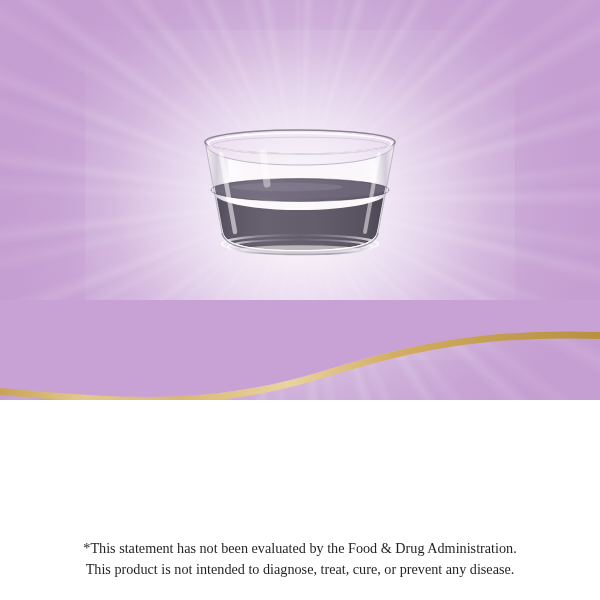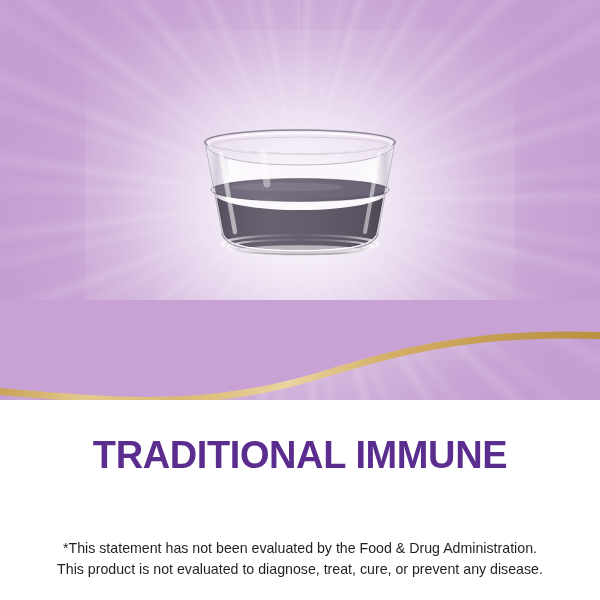--- a/index.html
+++ b/index.html
@@ -141,21 +141,21 @@
   }
   .headline .hl-line { display: block; }
 
   .disclaimer {
     position: absolute;
     left: 0;
     top: 138px;
     width: 600px;
     text-align: center;
     color: #231f20;
-    font-family: Liberation Sans, sans-serif;
+    font-family: Liberation Serif, serif;
     font-size: 14.2px;
     line-height: 21px;
   }
   .disclaimer .dl-line { display: block; }
 </style>
 </head>
 <body>
 
 <div class="canvas">
 
@@ -288,23 +288,22 @@
                L 0,95
                C 25,97 55,100 90,102
                C 170,107 240,103 320,79
                C 400,55 470,35 600,39 Z" fill="url(#goldGrad)"></path>
     </svg>
   </div>
 
   <div class="copy">
 
     <div class="headline">
-      <span class="hl-line">TRADITIONAL IMMUNE</span>
     </div>
 
     <div class="disclaimer">
       <span class="dl-line">*This statement has not been evaluated by the Food &amp; Drug Administration.</span>
-      <span class="dl-line">This product is not evaluated to diagnose, treat, cure, or prevent any disease.</span>
+      <span class="dl-line">This product is not intended to diagnose, treat, cure, or prevent any disease.</span>
     </div>
 
   </div>
 
 </div>
 
 </body></html>

